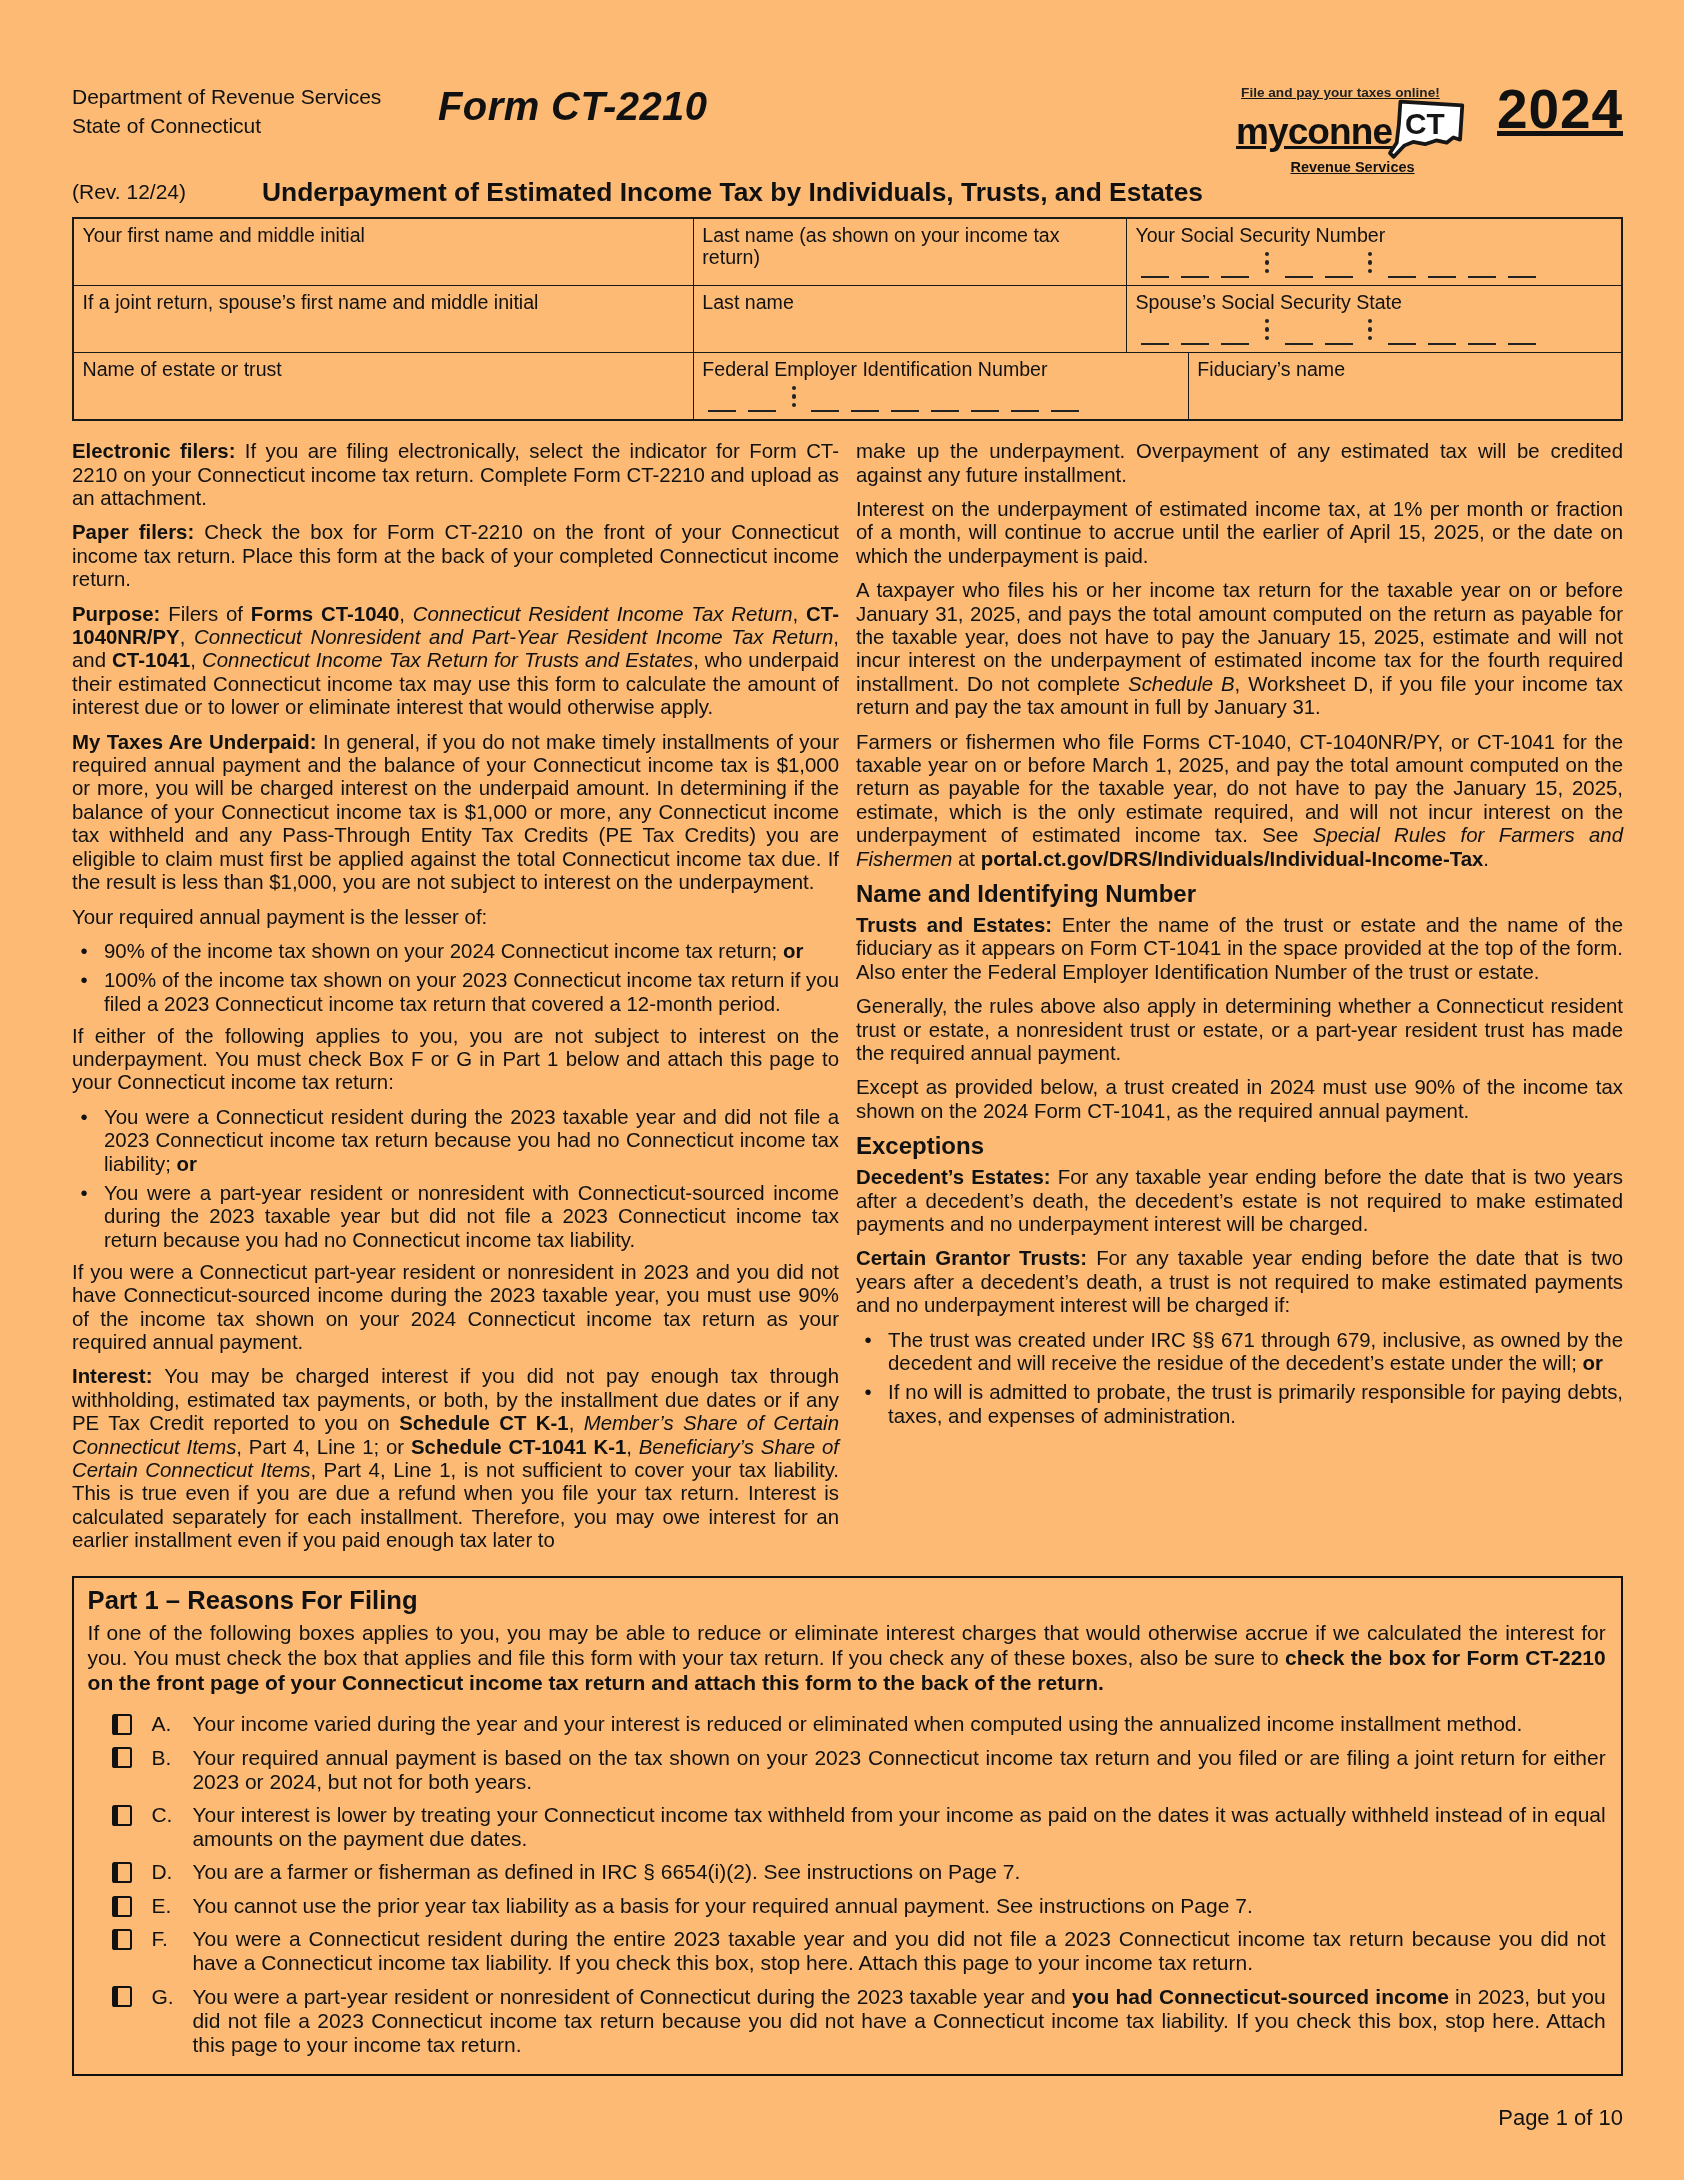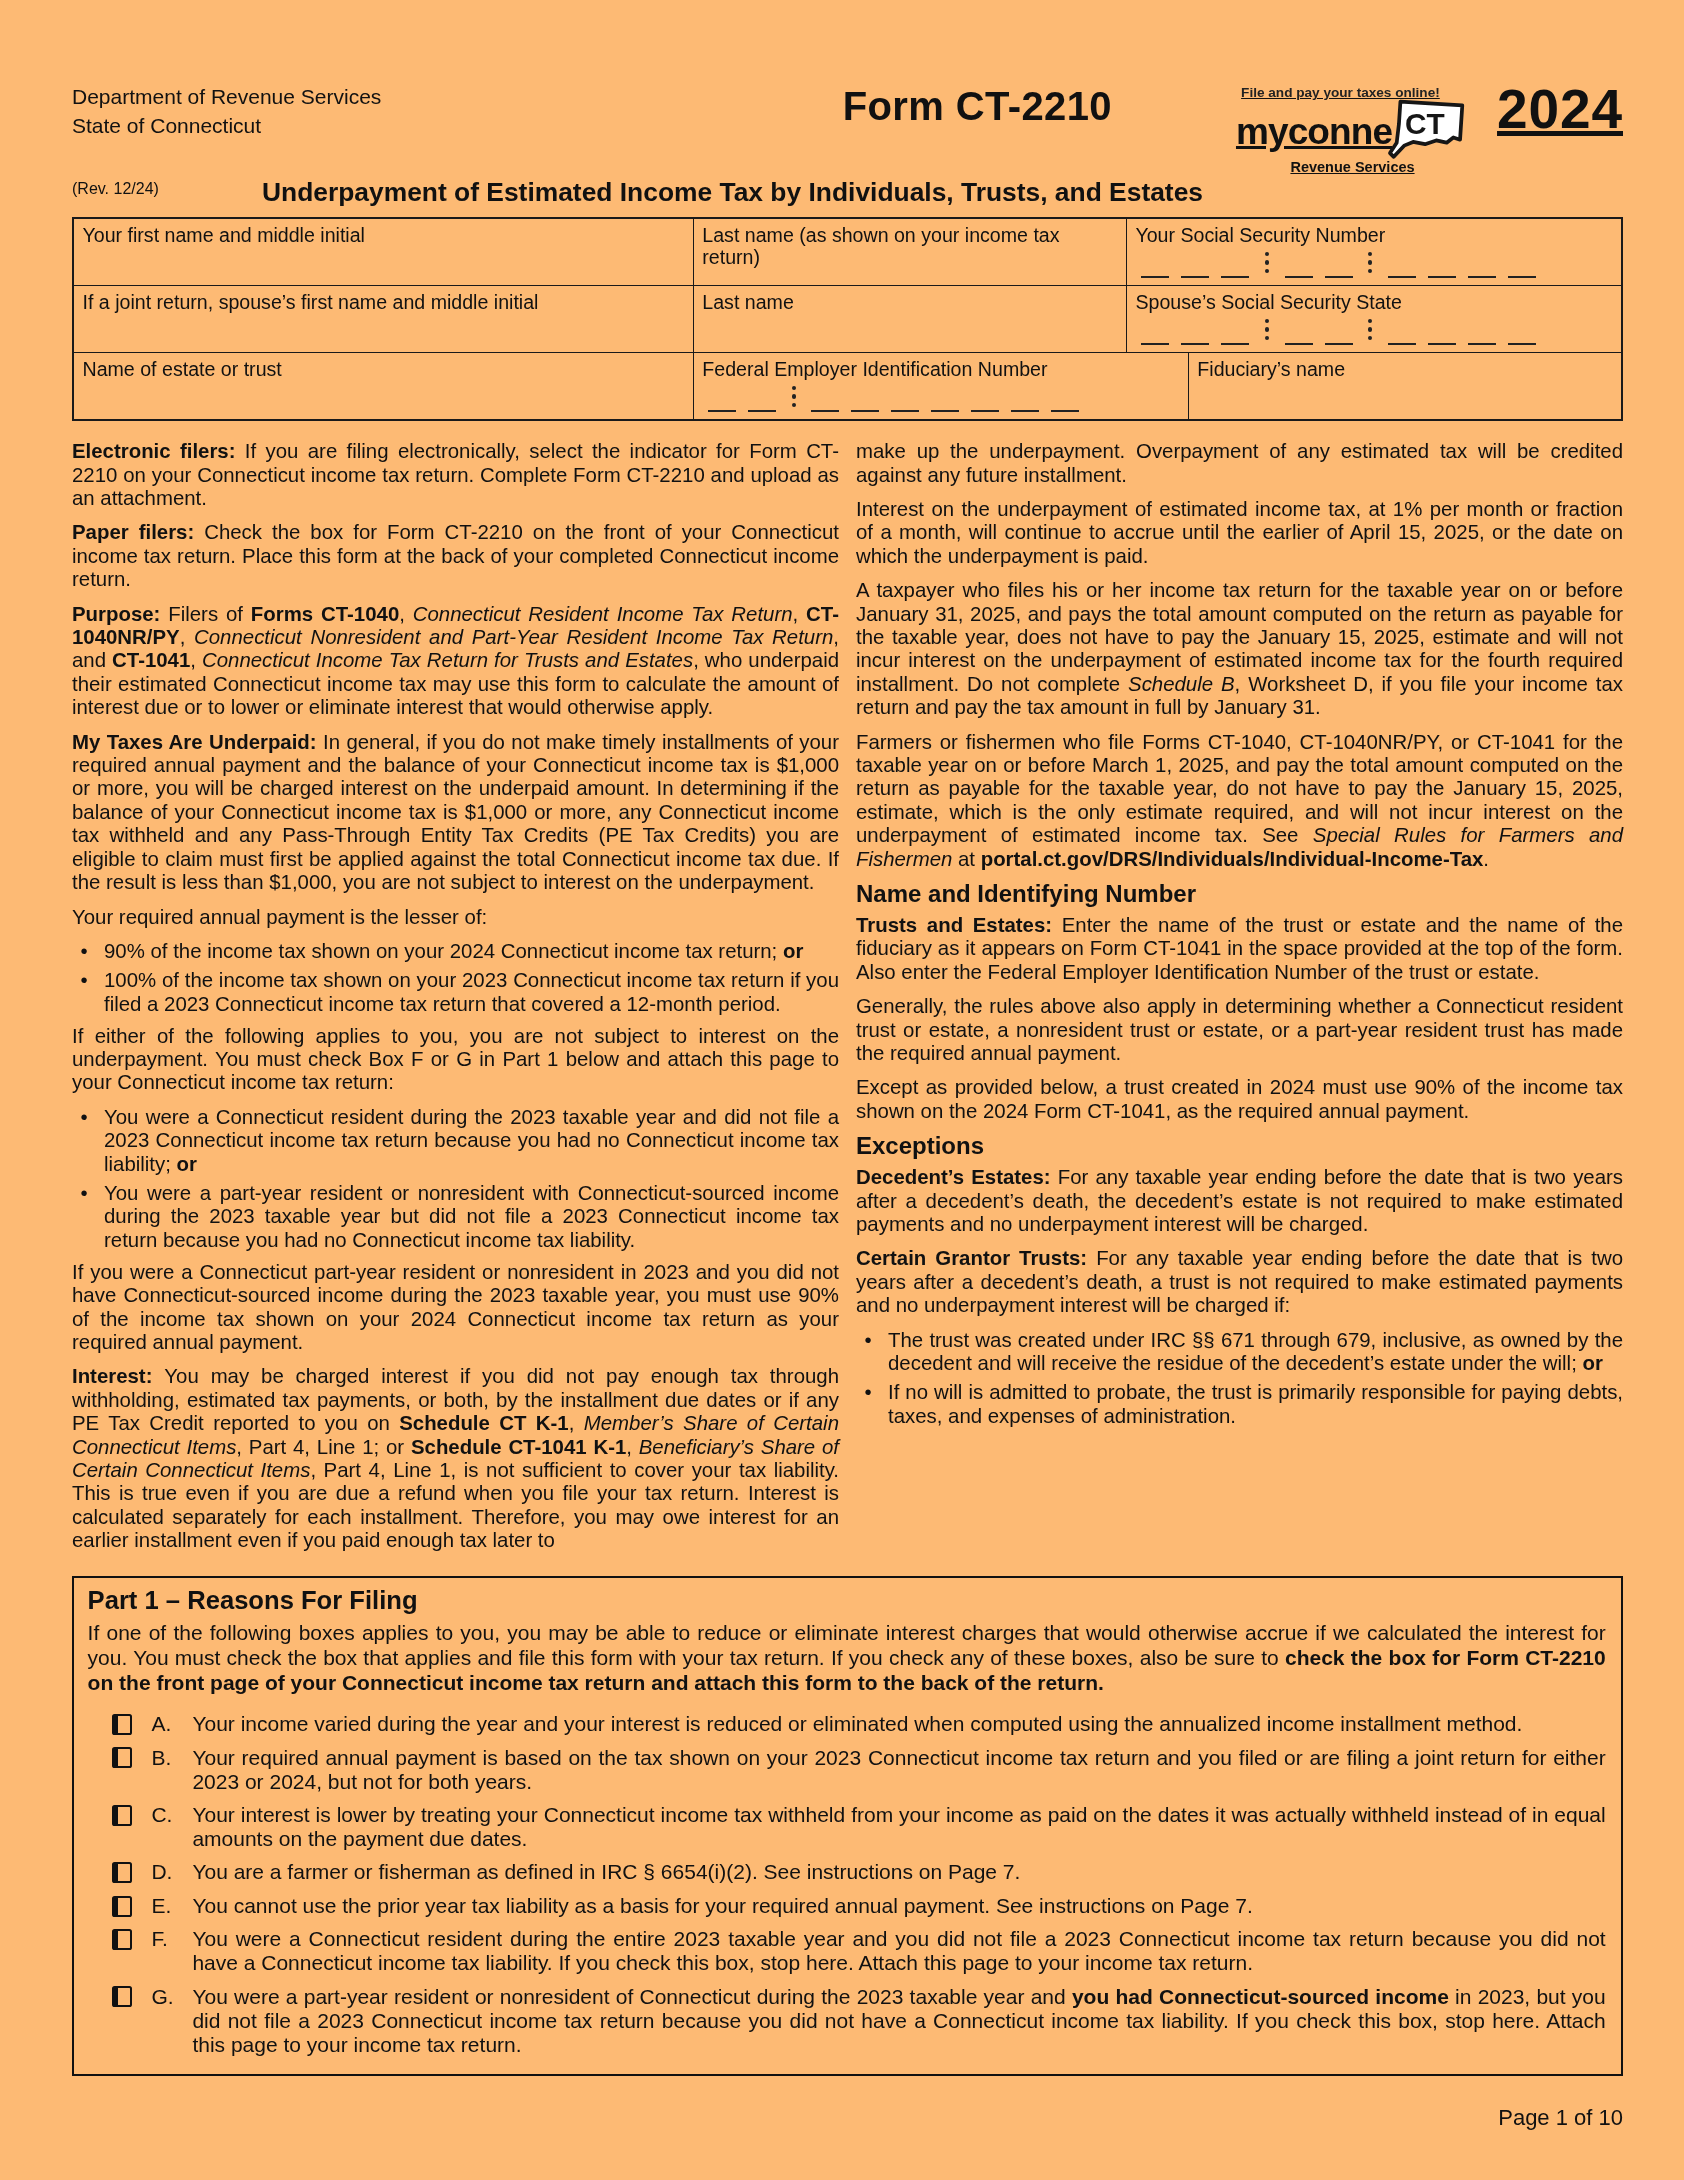--- a/index.html
+++ b/index.html
@@ -4,32 +4,32 @@
 <style>
   html,body { margin:0; padding:0; background:#e8e8e8; }
   .page {
     width:1685px; height:2181px; margin:0 auto; background:#fdba74;
     box-sizing:border-box; padding:82px 62px 0 72px; position:relative;
     font-family:"Liberation Sans", sans-serif; color:#111; overflow:hidden;
   }
   
   .hdr { display:flex; align-items:flex-start; }
   .agency { width:366px; font-size:21px; line-height:29px; }
-  .title-block { flex:1; text-align:right; }
+  .title-block { flex:1; text-align:left;font-style:italic; }
   .form-title { font-size:40px; font-weight:bold; margin-top:1.7px; letter-spacing:0.4px; }
   .hdr-right { width:511px; display:flex; justify-content:flex-end; align-items:flex-start; gap:28px;text-decoration:underline; }
   .logo { text-align:center; margin-top:3.4px; }
   .logo-tag { font-size:13.6px; font-weight:bold; color:#222; text-align:left; margin-left:5.1px; }
   .logo-brand { display:flex; align-items:center; margin-top:-3.4px; }
   .logo-my { font-size:37px; font-weight:bold; letter-spacing:-0.9px; }
   .logo-ct-shape { margin-left:-5.1px; }
   .logo-sub { font-size:14.5px; font-weight:bold; margin-top:-6.8px; text-align:center; }
   .year { font-size:55px; font-weight:bold; line-height:55px; letter-spacing:0.9px; }
   .hdr2 { position:relative; height:37px; margin-top:0; }
-  .rev { position:absolute; left:0; top:5.1px; font-size:16px; }
+  .rev { position:absolute; left:0; top:5.1px; font-size:21px; }
   .subtitle { position:absolute; left:51px; right:281px; text-align:center; font-size:26.4px; font-weight:bold; top:1.7px; }
   
   .idtable { border:2.6px solid #1a1a1a; margin-top:5px; }
   .idrow { display:flex; height:66px; border-top:1.7px solid #1a1a1a; }
   .idrow:first-child { border-top:none; }
   .idcell { box-sizing:border-box; padding:4.3px 8.5px 5.1px; font-size:19.6px; display:flex; flex-direction:column; }
   .idc1 { width:40%; }
   .idc2 { width:28%; border-left:0.9px solid #1a1a1a; }
   .idc3 { width:32%; border-left:1.7px solid #1a1a1a; }
   .idlabel { line-height:22px; }

